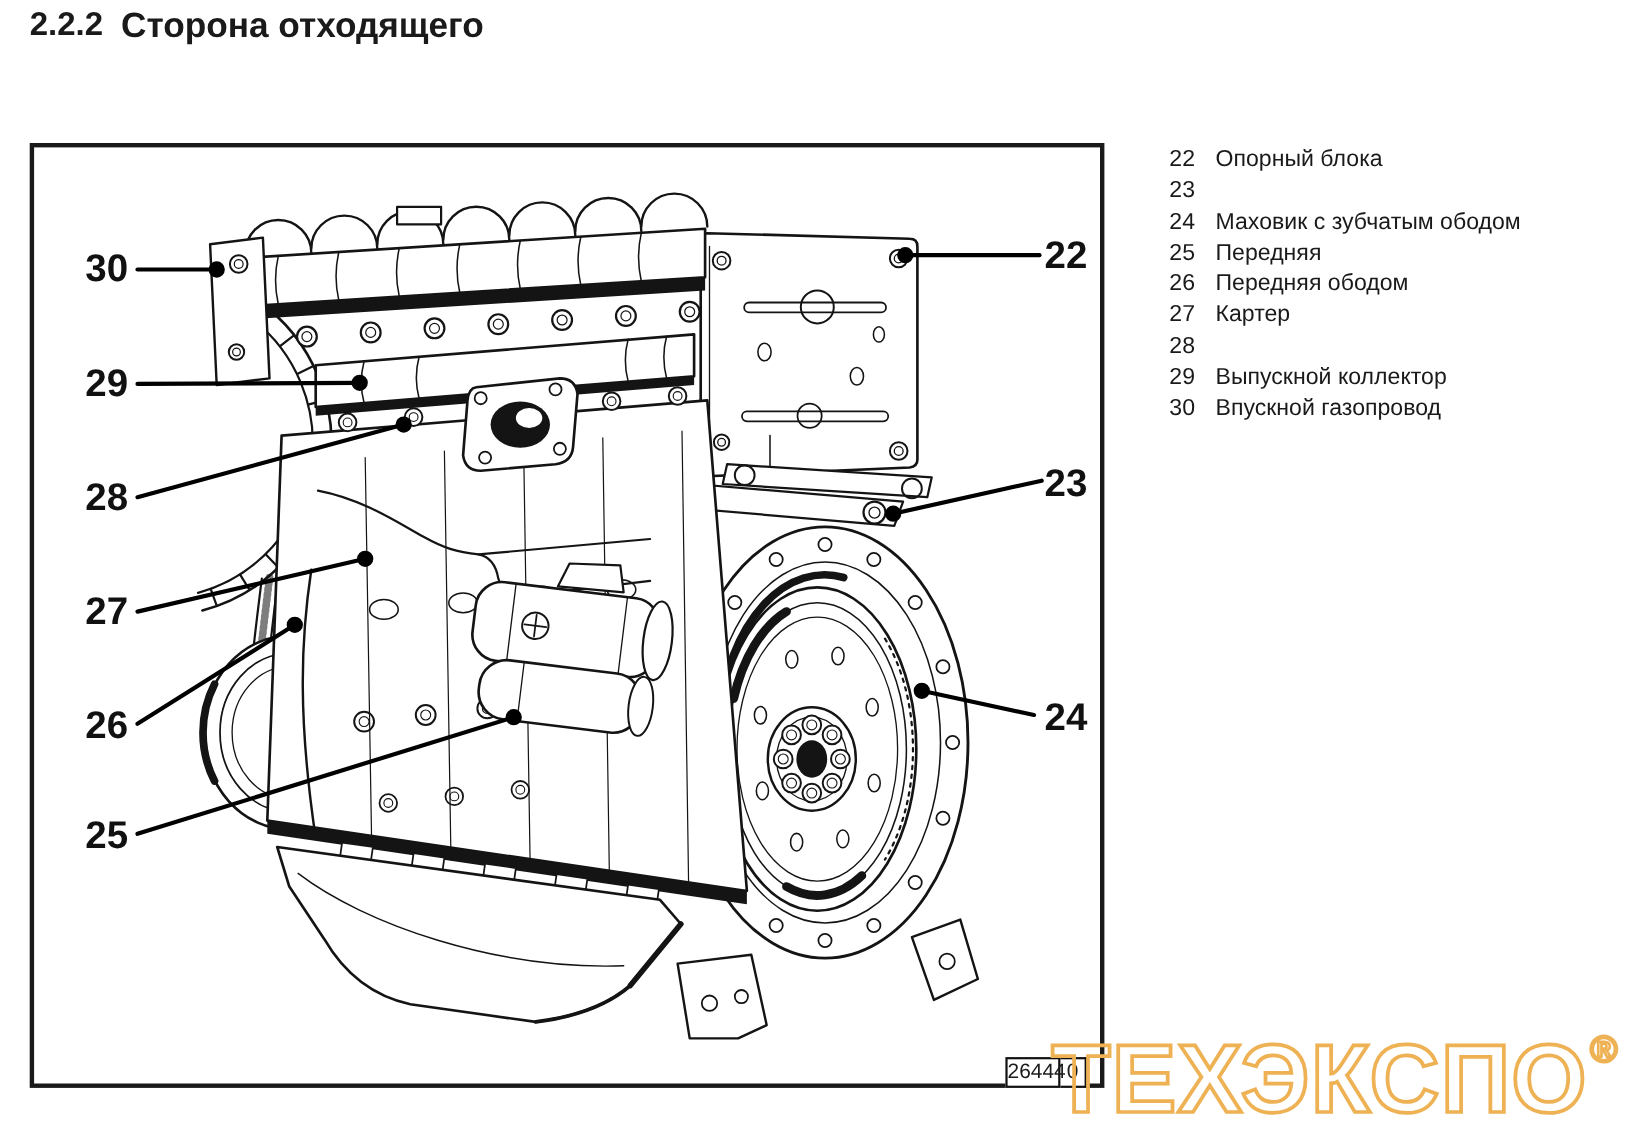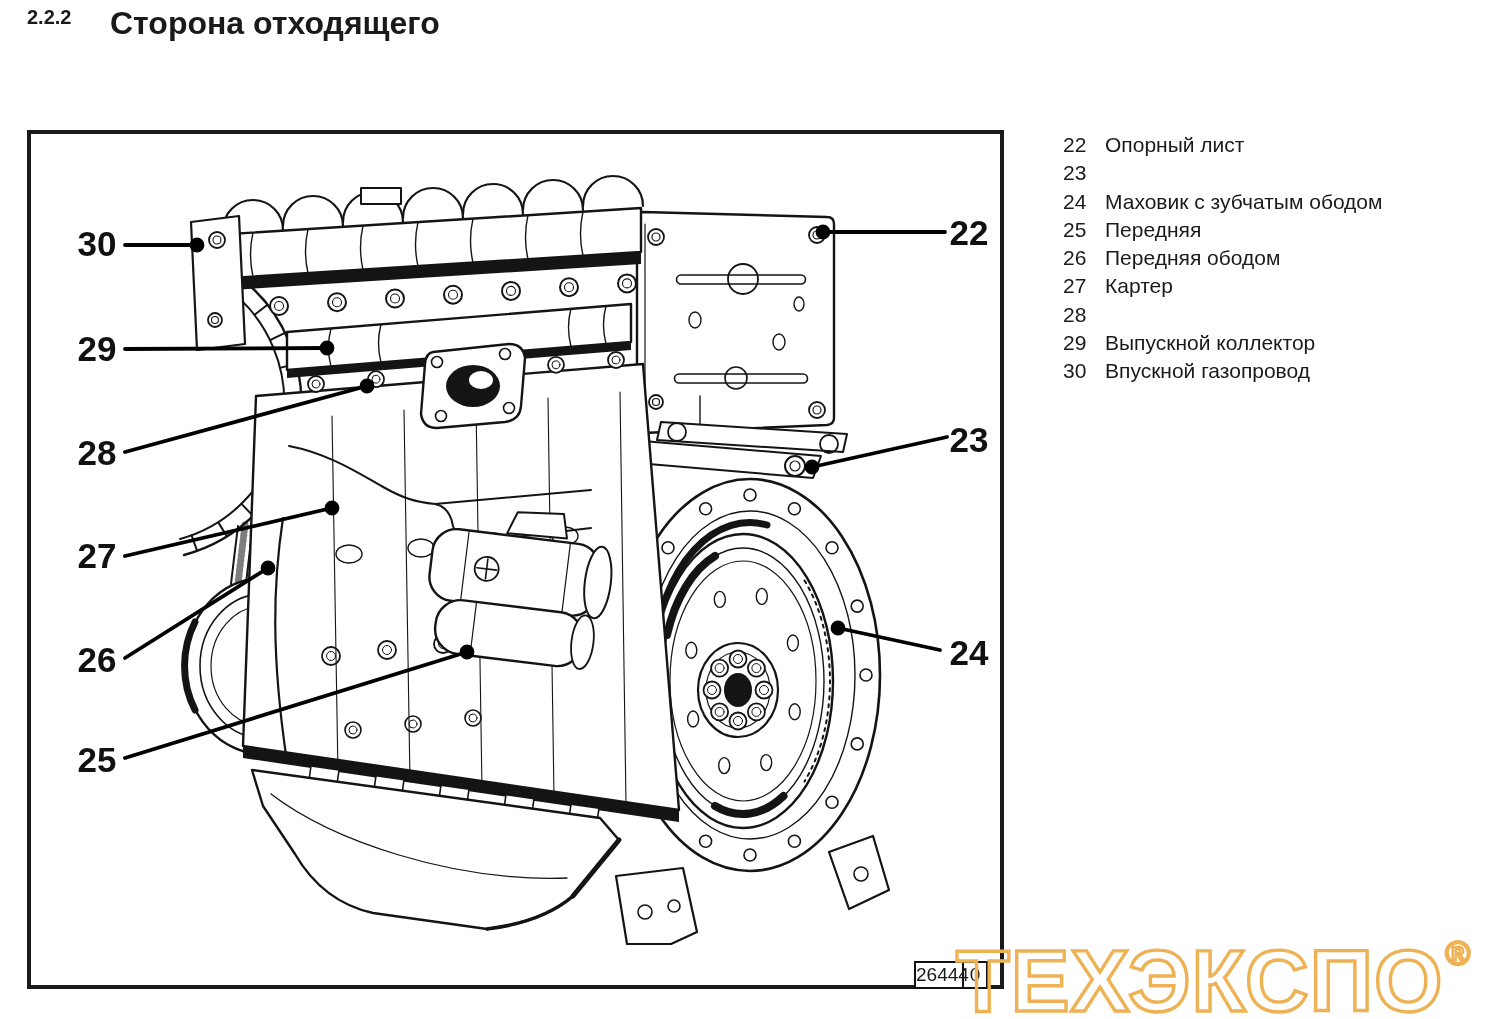--- a/index.html
+++ b/index.html
@@ -2,21 +2,21 @@
 <html><head>
 <meta charset="utf-8">
 <style>
   * { margin:0; padding:0; box-sizing:border-box; }
   html,body { width:1500px; height:1019px; background:#ffffff; overflow:hidden;
               font-family:"Liberation Sans", sans-serif; color:#1a1a1a; }
   body { position:relative; }
 
   
   .heading { position:absolute; left:27px; top:6px; display:flex; }
-  .heading .secnum { font-size:20px; font-weight:bold; width:83px; }
+  .heading .secnum { font-size:30px; font-weight:bold; width:83px; }
   .heading .titles { font-size:32px; font-weight:bold; line-height:35px; }
 
   
   .figure-frame { position:absolute; left:27px; top:130px; width:977px; height:859px;
                   border:4px solid #1a1a1a; background:#ffffff; }
   .figure-frame svg { position:absolute; left:0; top:0; width:969px; height:851px; }
 
   
   .callout { position:absolute; width:50px; font-size:35px; font-weight:bold;
              line-height:35px; text-align:center; color:#111; }
@@ -337,21 +337,21 @@
 <div class="callout co-24">24</div>
 
 <div class="draw-box">
   <div class="cell num">26444</div>
   <div class="cell rev">0</div>
 </div>
 
 <div class="legend">
   <div class="row">
       <span class="n">22</span>
-      <span>Опорный лист</span>
+      <span>Опорный блока</span>
     </div>
   <div class="row">
       <span class="n">23</span>
     </div>
   <div class="row">
       <span class="n">24</span>
       <span>Маховик с зубчатым ободом</span>
     </div>
   <div class="row">
       <span class="n">25</span>

